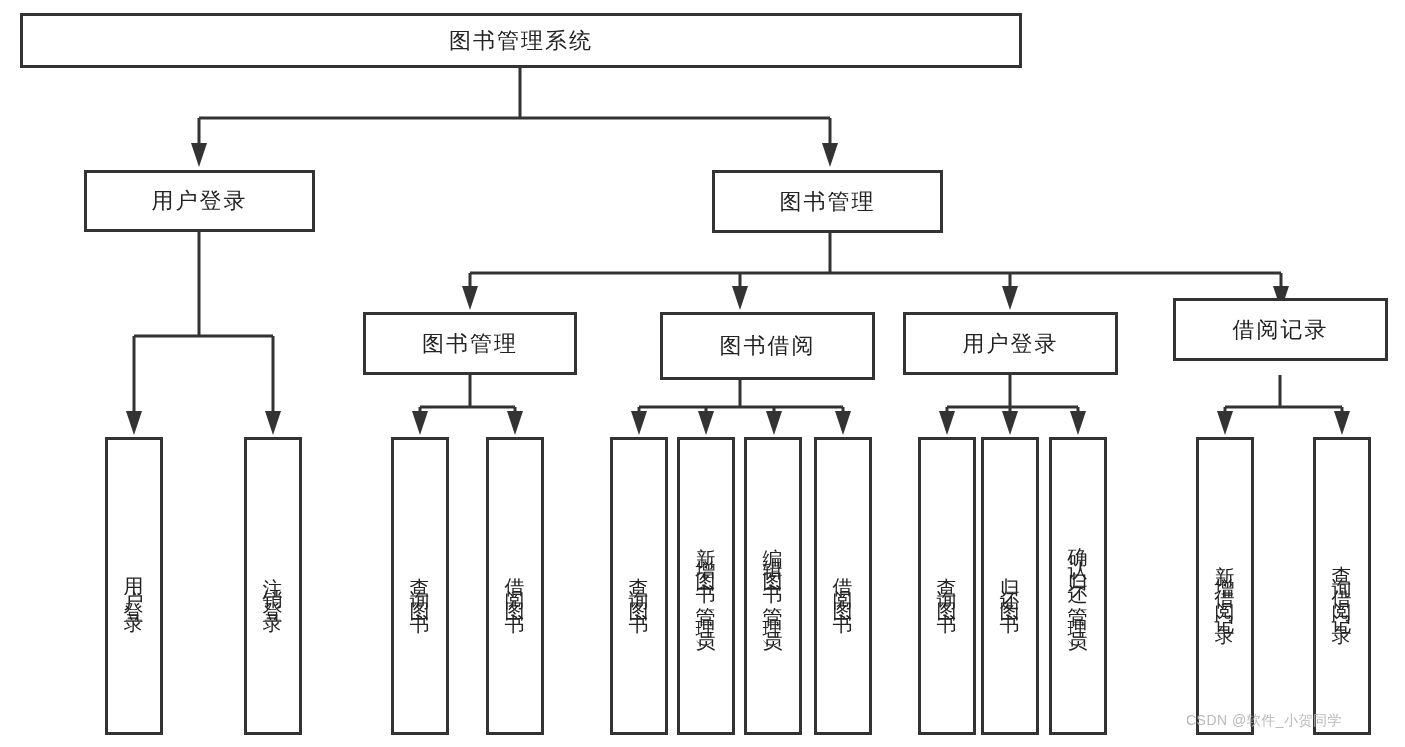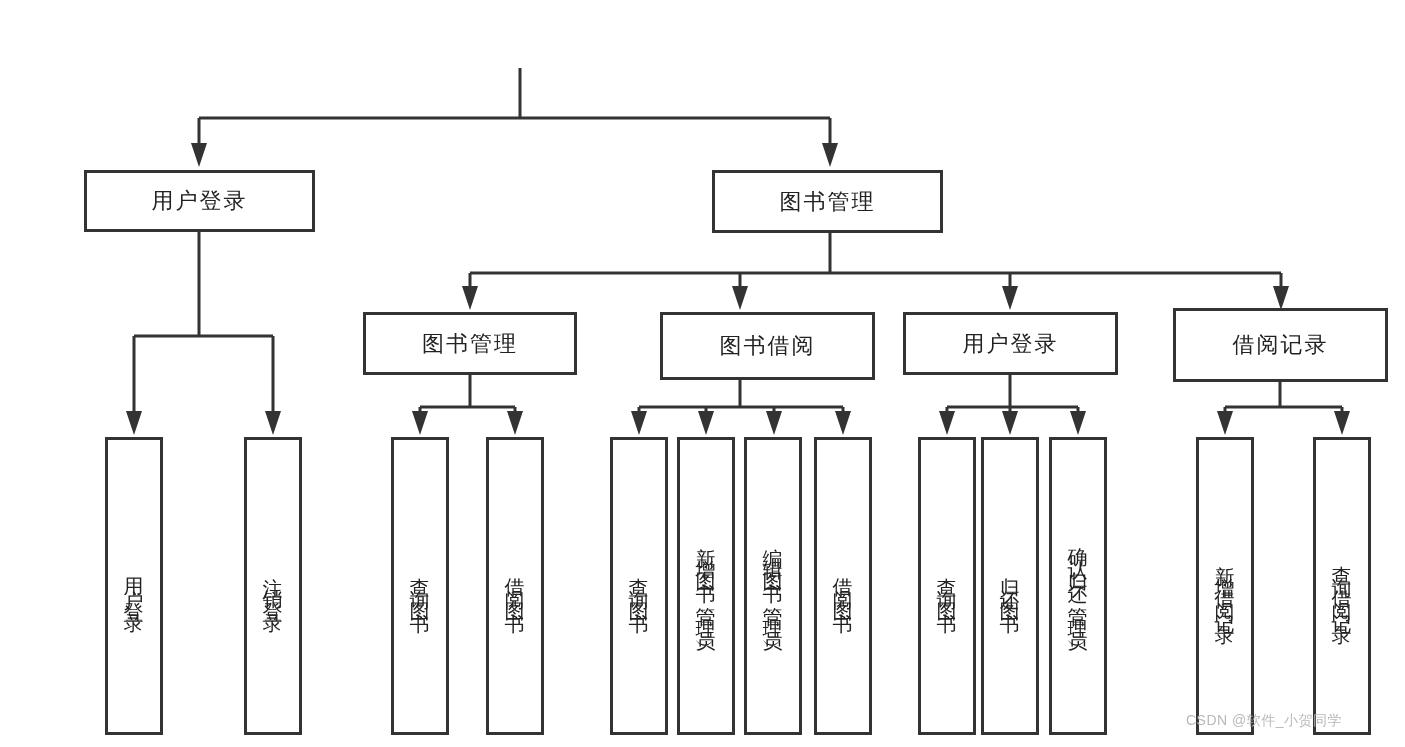--- a/index.html
+++ b/index.html
@@ -51,38 +51,41 @@
       <polygon points="766,411 782,411 774,435"></polygon>
       <polygon points="835,411 851,411 843,435"></polygon>
       <polygon points="939,411 955,411 947,435"></polygon>
       <polygon points="1002,411 1018,411 1010,435"></polygon>
       <polygon points="1070,411 1086,411 1078,435"></polygon>
       <polygon points="1217,411 1233,411 1225,435"></polygon>
       <polygon points="1334,411 1350,411 1342,435"></polygon>
     </g>
   </svg>
 
+  <div class="node" style="left:20px;top:13px;width:1002px;height:55px">
+    <span class="hlabel">图书管理系统</span>
+  </div>
 
   <div class="node" style="left:84px;top:170px;width:231px;height:62px">
     <span class="hlabel">用户登录</span>
   </div>
   <div class="node" style="left:712px;top:170px;width:231px;height:63px">
     <span class="hlabel">图书管理</span>
   </div>
 
   <div class="node" style="left:363px;top:312px;width:214px;height:63px">
     <span class="hlabel">图书管理</span>
   </div>
   <div class="node" style="left:660px;top:312px;width:215px;height:68px">
     <span class="hlabel">图书借阅</span>
   </div>
   <div class="node" style="left:903px;top:312px;width:215px;height:63px">
     <span class="hlabel">用户登录</span>
   </div>
-  <div class="node" style="left:1173px;top:308px;width:215px;height:74px">
+  <div class="node" style="left:1173px;top:298px;width:215px;height:63px">
     <span class="hlabel">借阅记录</span>
   </div>
 
   <div class="node" style="left:105px;top:437px;width:58px;height:298px">
     <span class="vlabel">用户登录</span>
   </div>
   <div class="node" style="left:244px;top:437px;width:58px;height:298px">
     <span class="vlabel">注销登录</span>
   </div>
 

